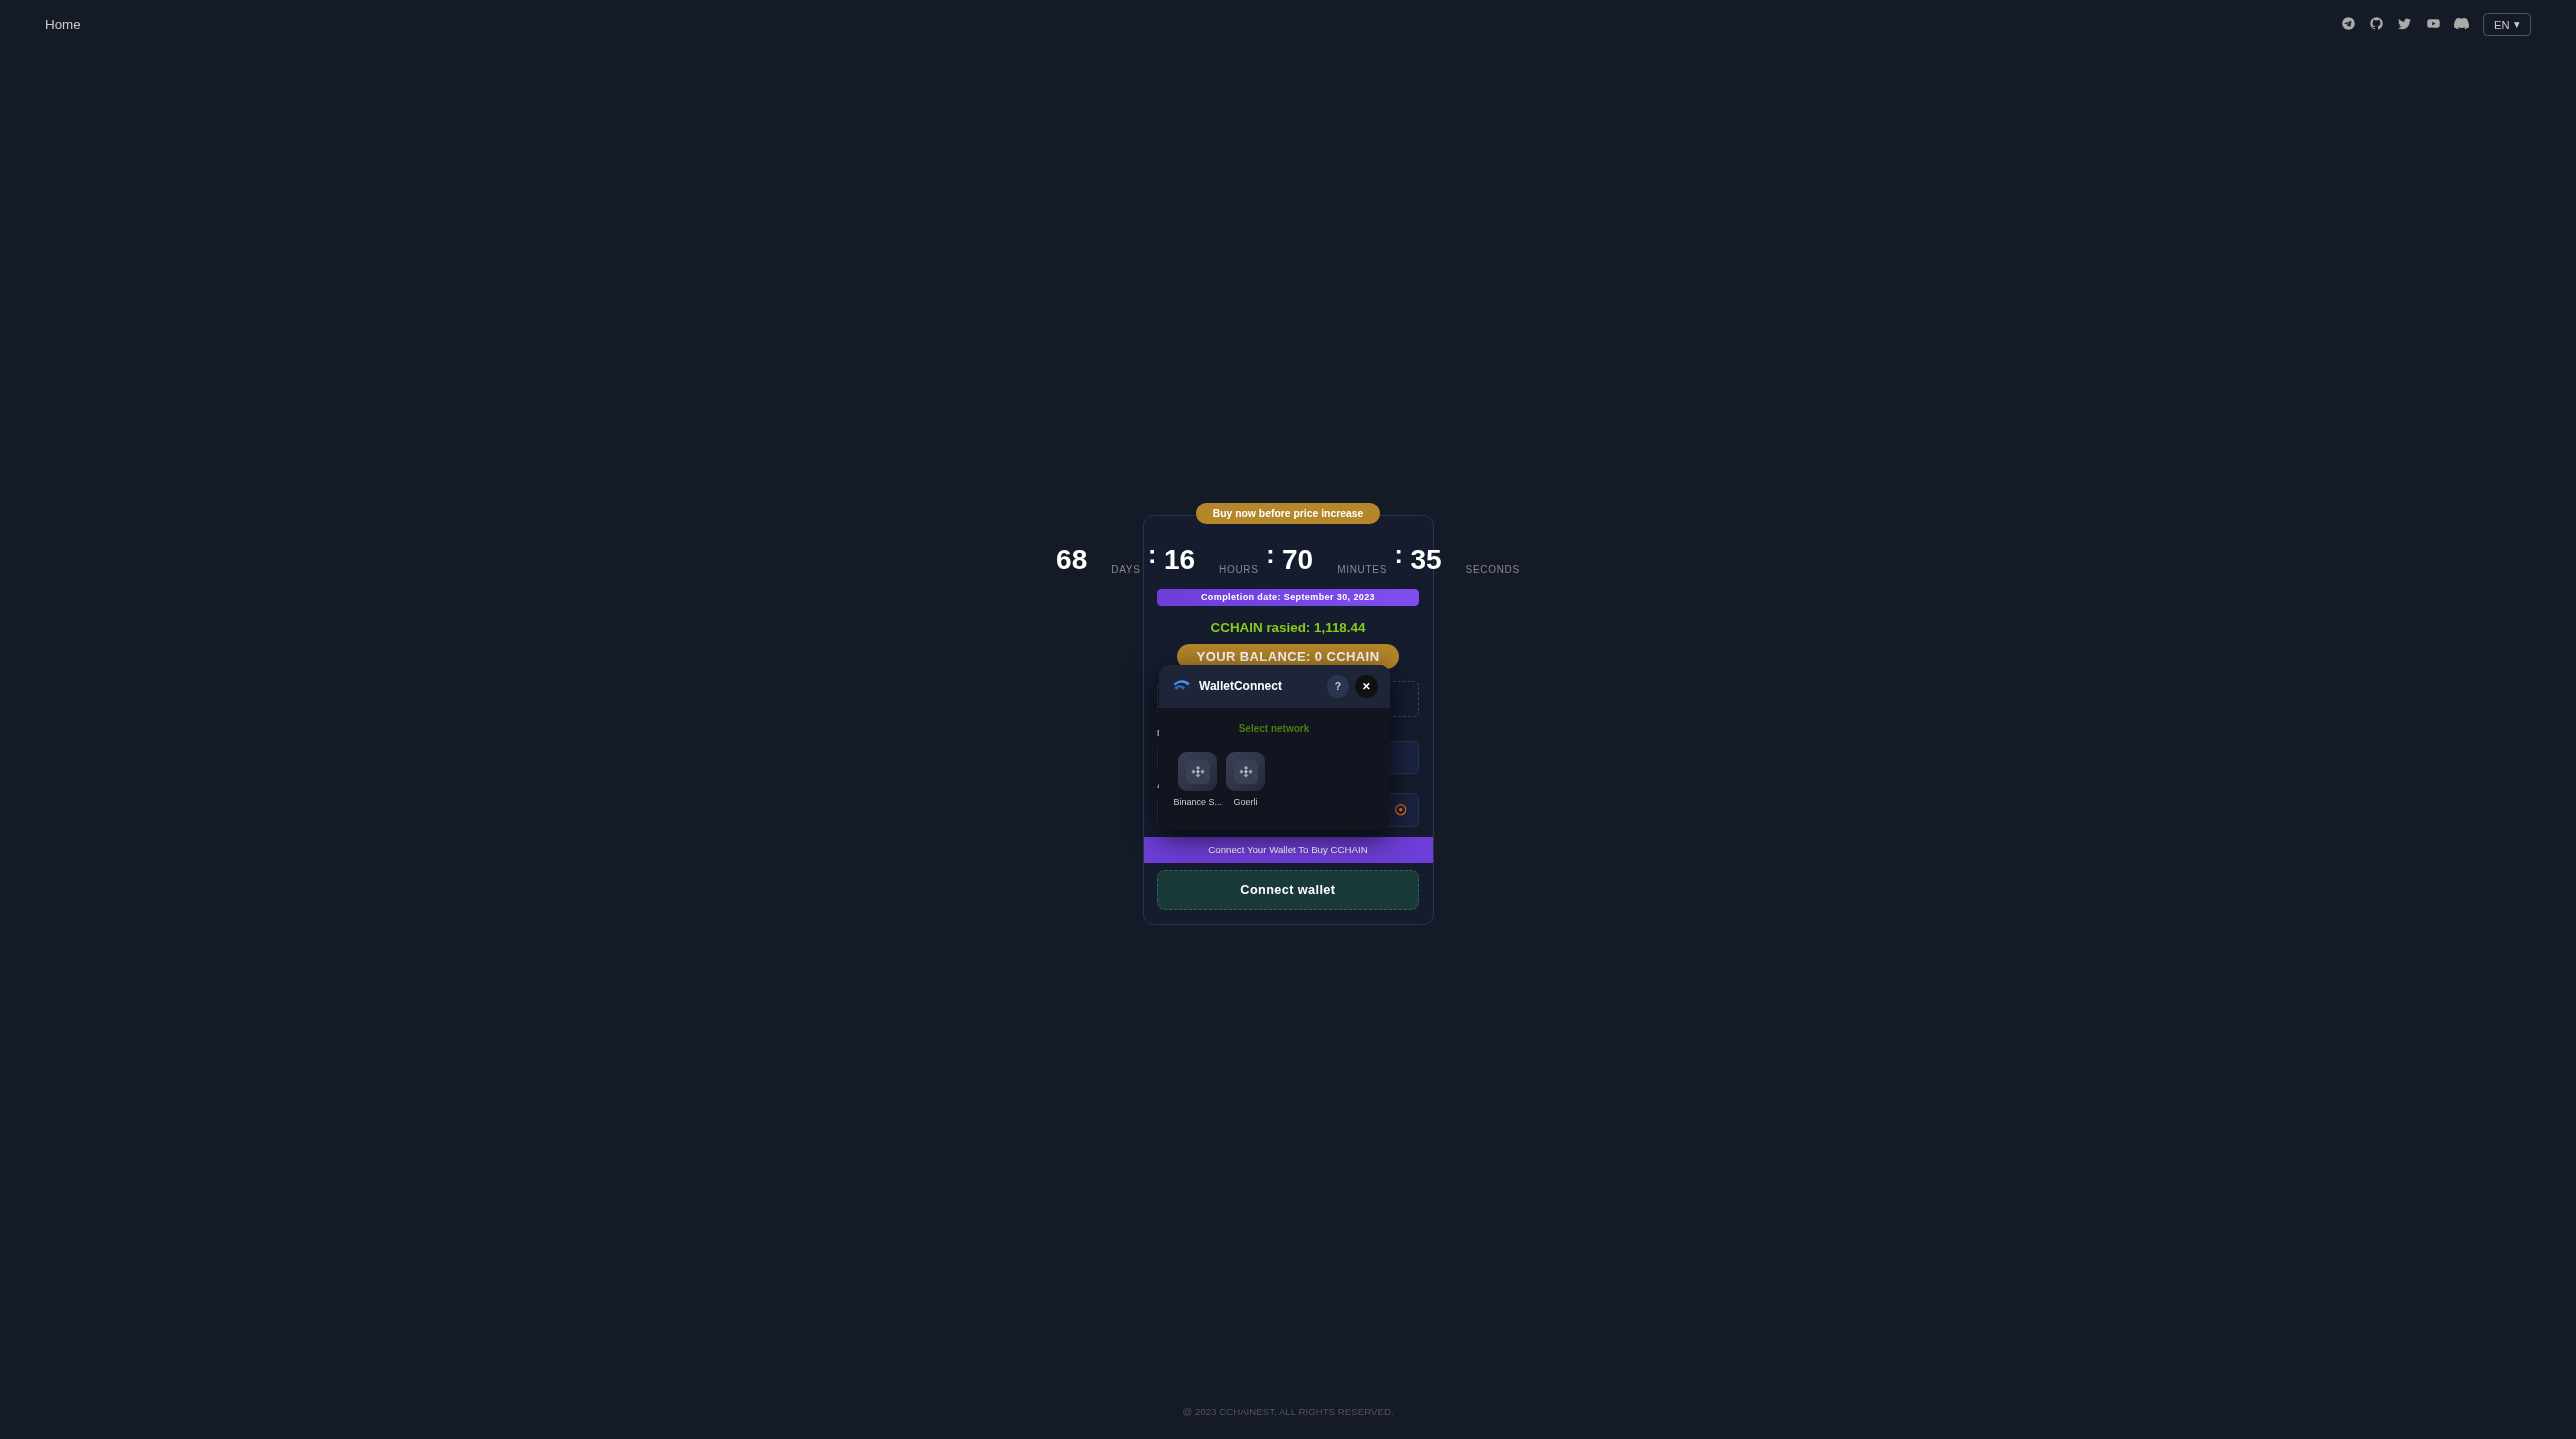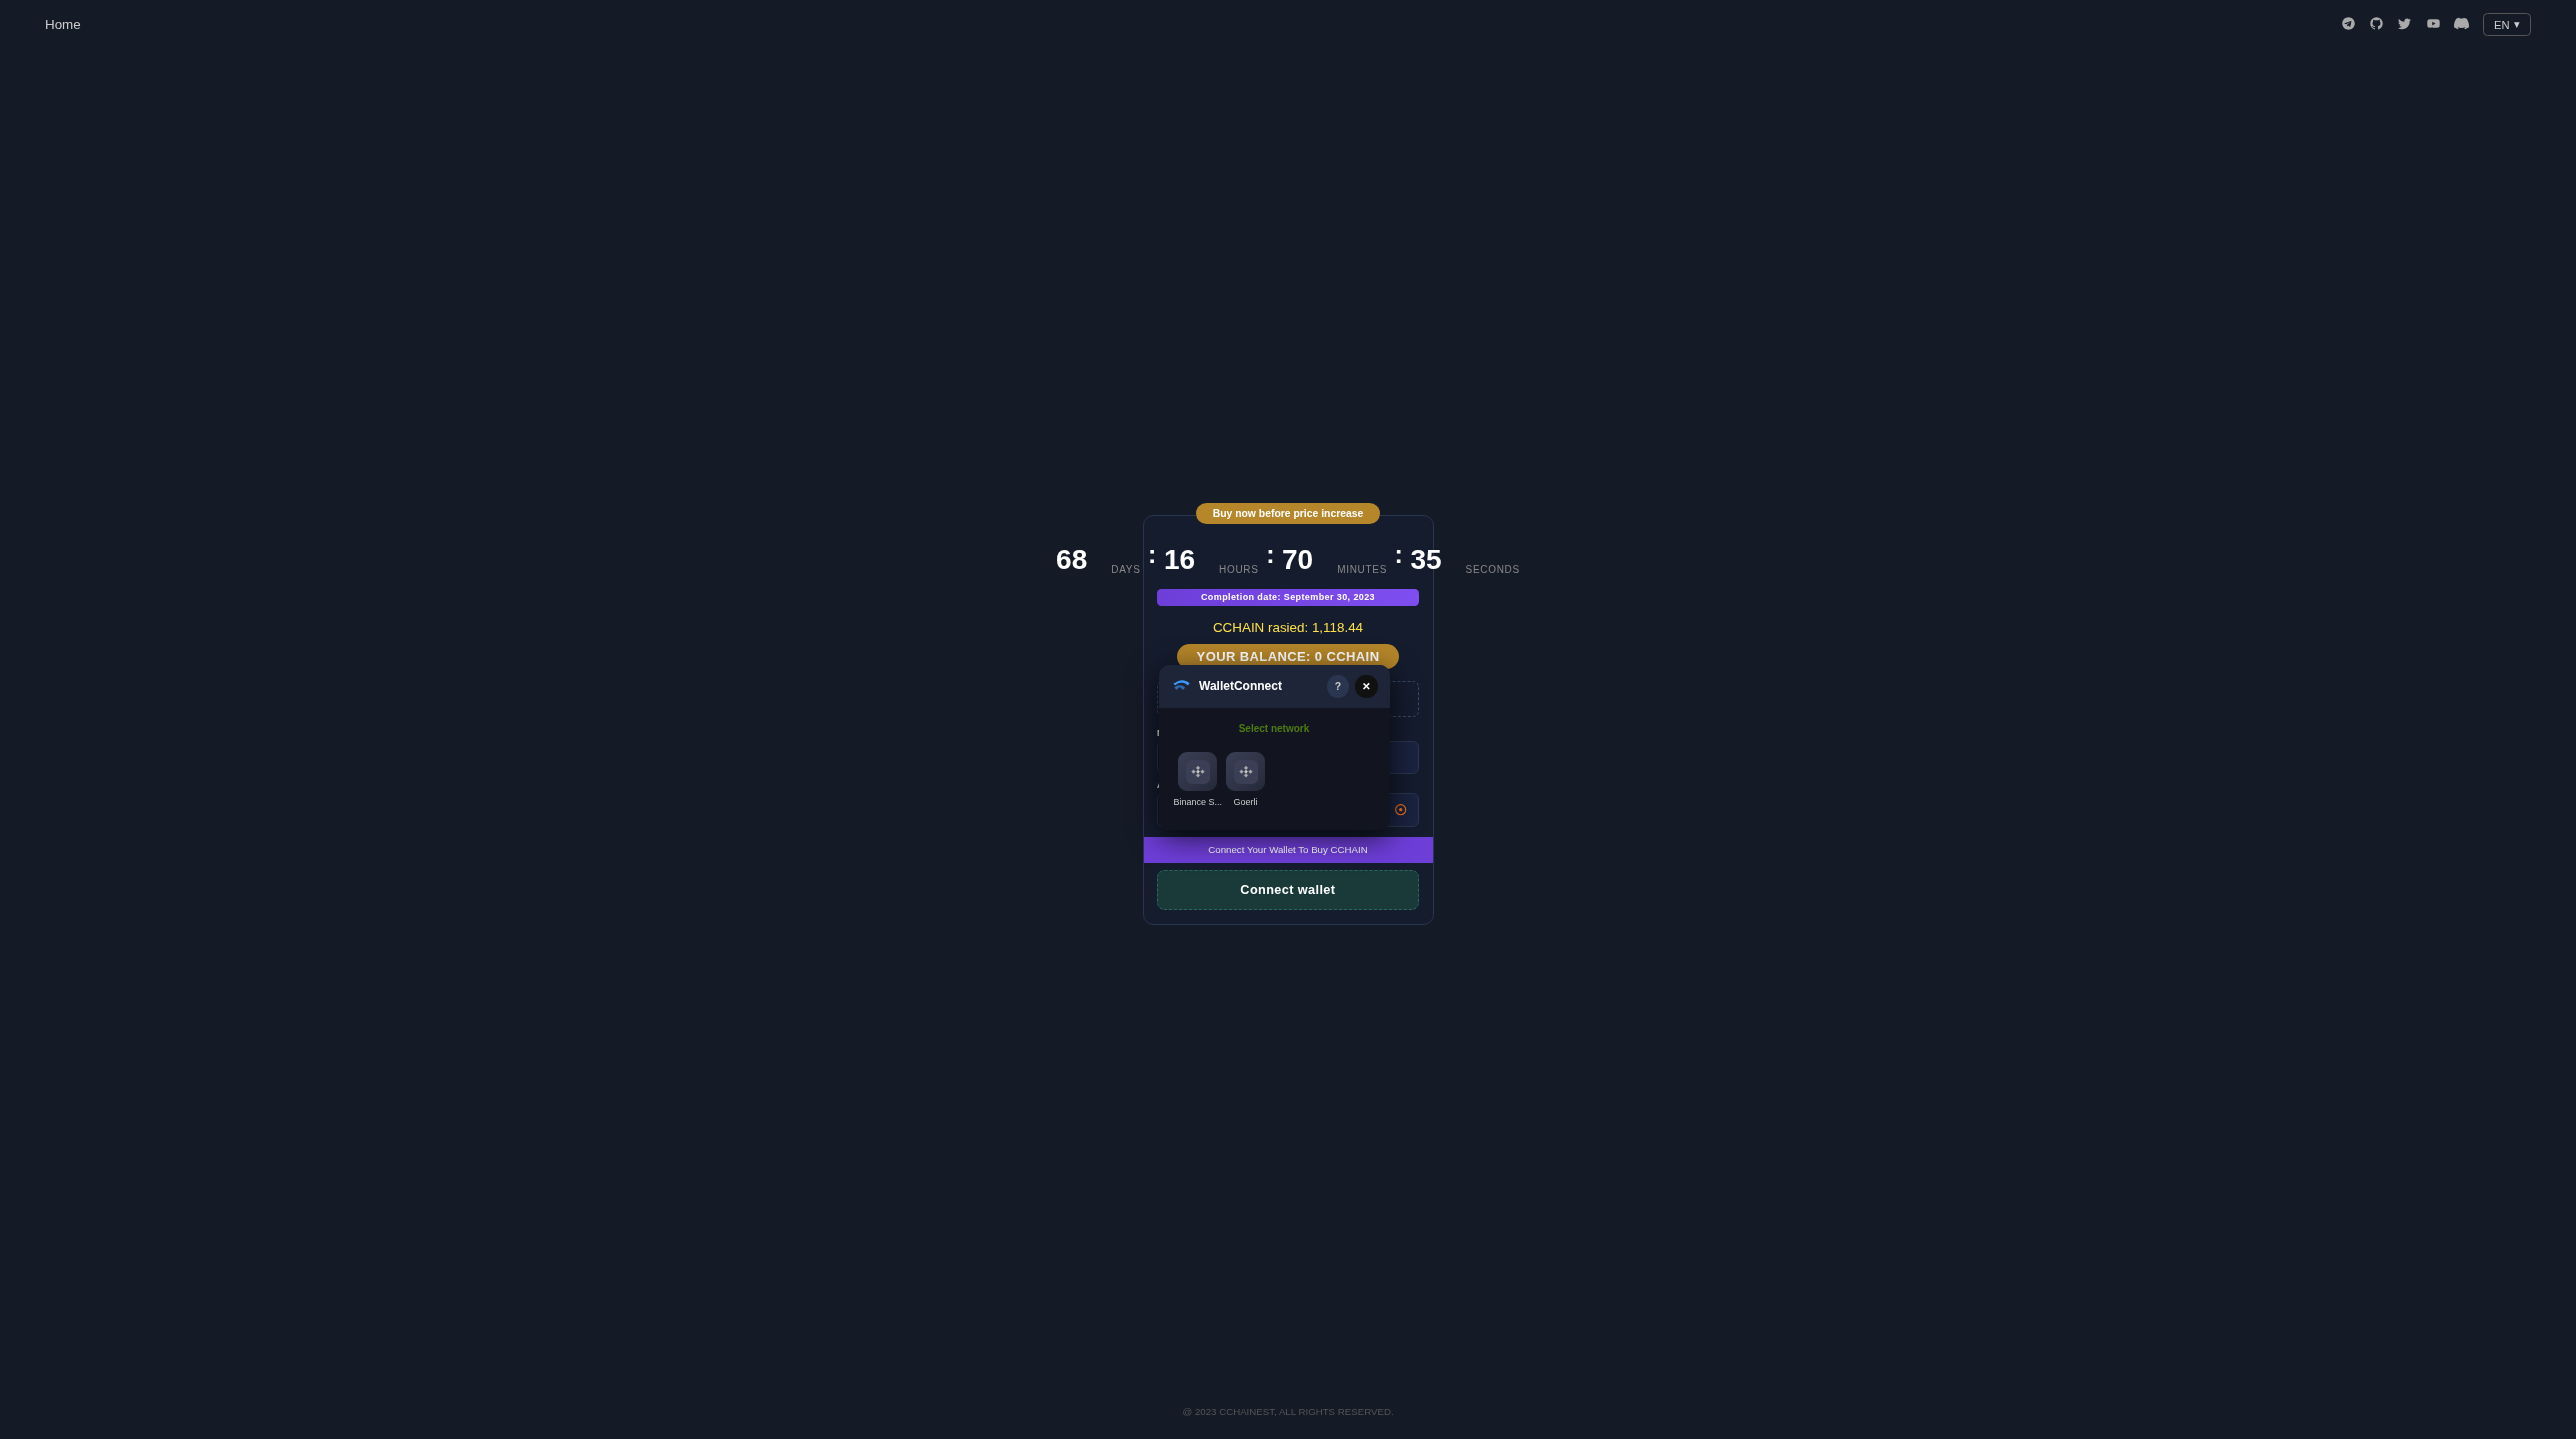--- a/index.html
+++ b/index.html
@@ -130,22 +130,22 @@
       font-size: 9px;
       font-weight: 600;
       color: #fff;
       letter-spacing: 0.4px;
     }
 
     
     .raised-text {
       text-align: center;
       font-size: 13.4px;
-      font-weight: 400;
-      color: #fde047;
+      font-weight: 700;
+      color: #84cc16;
       padding: 7.5px 0 3px;
     }
 
     
     .balance-btn {
       display: flex;
       justify-content: center;
       margin: 6px auto 12px;
     }
     .balance-badge {

